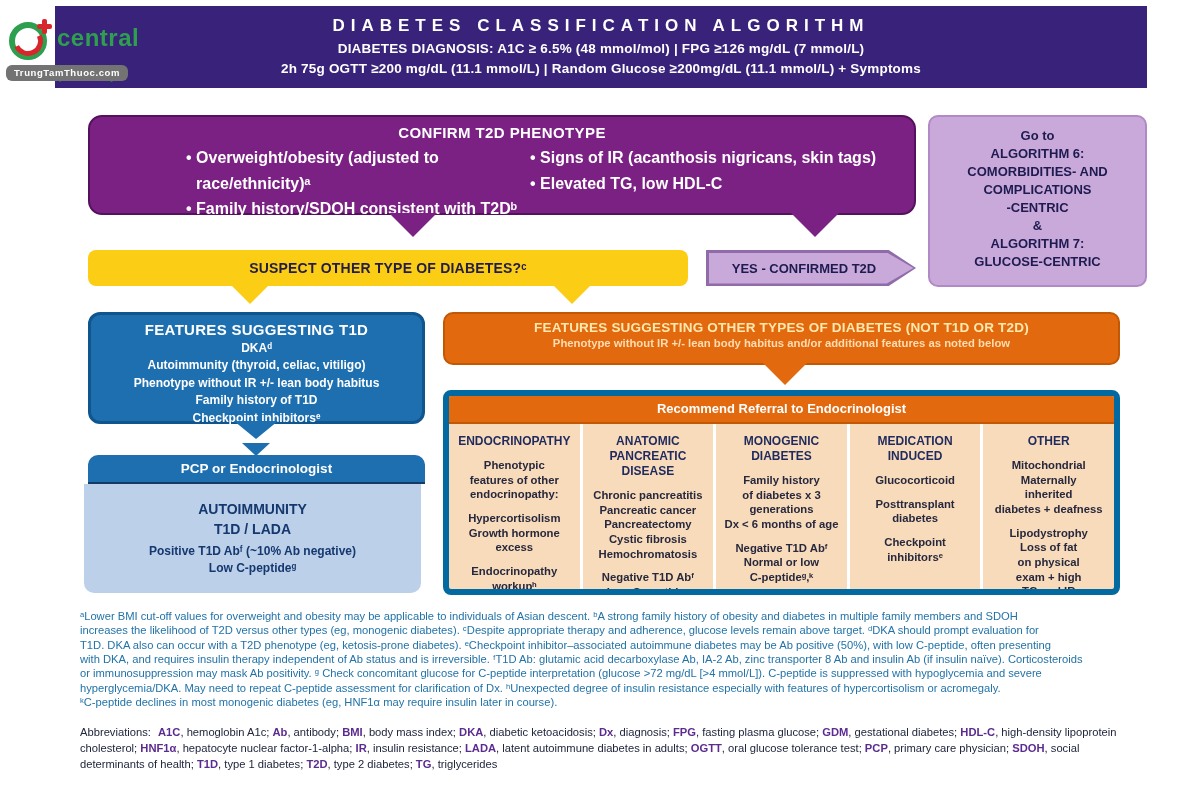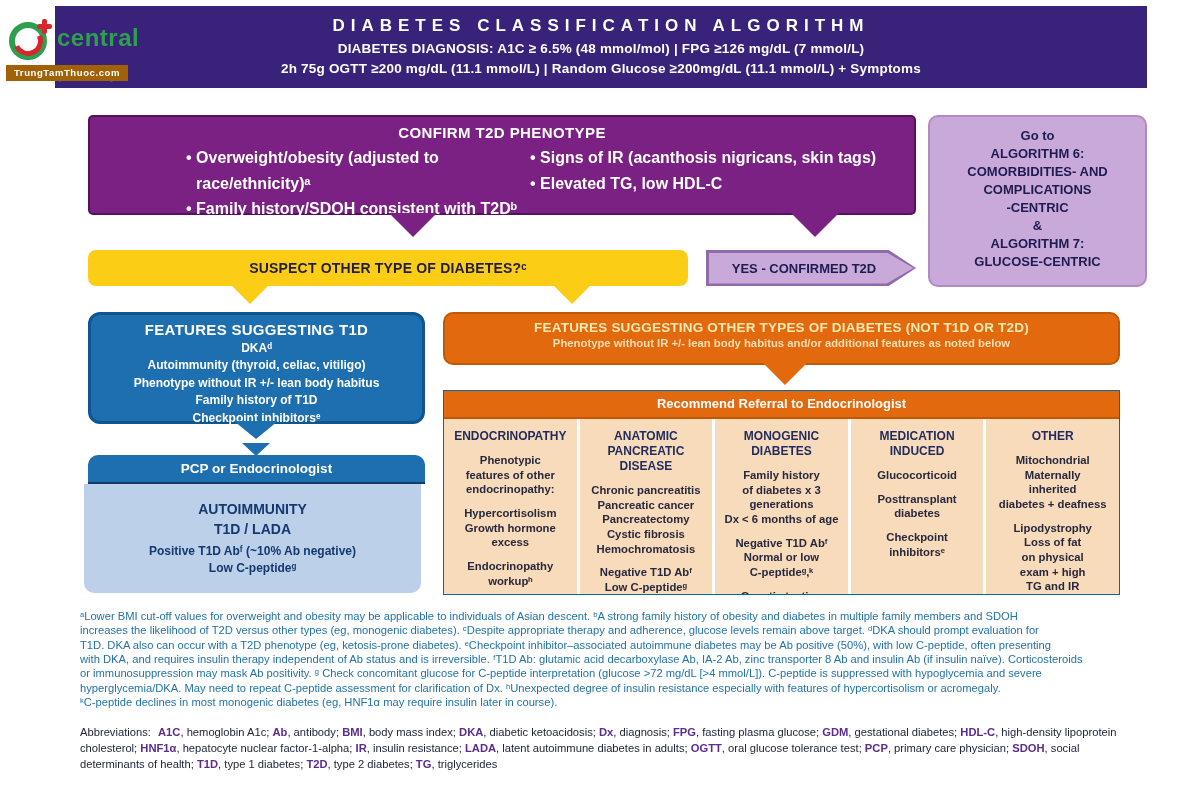--- a/index.html
+++ b/index.html
@@ -15,24 +15,24 @@
   .logo{position:absolute;left:0;top:0;width:150px;height:88px;z-index:5;}
   .logo-plate{position:absolute;left:0;top:0;width:54px;height:84px;background:#ffffff;}
   .logo-mark{position:absolute;left:9px;top:22px;width:38px;height:38px;}
   .logo-ring{position:absolute;inset:0;border:6px solid #2e9e4f;border-radius:50%;box-sizing:border-box;}
   .logo-arc{position:absolute;inset:4px;border:5px solid transparent;border-bottom-color:#d7262c;border-right-color:#d7262c;border-radius:50%;transform:rotate(20deg);box-sizing:border-box;}
   .logo-plus{position:absolute;right:-5px;top:-3px;width:15px;height:15px;}
   .logo-plus::before{content:"";position:absolute;left:0;top:5px;width:15px;height:5px;background:#d7262c;border-radius:2px;}
   .logo-plus::after{content:"";position:absolute;left:5px;top:0;width:5px;height:15px;background:#d7262c;border-radius:2px;}
   .brand-name{position:absolute;left:57px;top:24px;color:#2e9e4f;font-weight:bold;font-size:24px;letter-spacing:.5px;}
   .brand-sub{position:absolute;left:59px;top:50px;color:#2e9e4f;font-size:10.5px;letter-spacing:1.5px;opacity:.85;margin-top:20px;}
-  .brand-pill{position:absolute;left:6px;top:65px;width:122px;height:16px;background:#a16207;border-radius:0;color:#ffffff;font-size:9.5px;font-weight:bold;text-align:center;line-height:16px;letter-spacing:.6px;}
-
-  
-  .confirm-box{position:absolute;left:88px;top:115px;width:828px;height:100px;background:#7b2184;border:2px solid #55115e;border-radius:5px;box-sizing:border-box;color:#fff;}
+  .brand-pill{position:absolute;left:6px;top:65px;width:122px;height:16px;background:#737373;border-radius:6px;color:#ffffff;font-size:9.5px;font-weight:bold;text-align:center;line-height:16px;letter-spacing:.6px;}
+
+  
+  .confirm-box{position:absolute;left:88px;top:115px;width:828px;height:100px;background:#7b2184;border:2px solid #55115e;border-radius:14px;box-sizing:border-box;color:#fff;}
   .confirm-title{text-align:center;margin-top:7px;font-size:15px;font-weight:bold;letter-spacing:.4px;}
   .confirm-cols{display:flex;padding-left:96px;margin-top:4px;}
   .confirm-cols ul{margin:0;padding:0;list-style:none;}
   .confirm-cols ul:first-child{width:344px;}
   .confirm-cols li{font-size:16px;font-weight:bold;line-height:1.6;padding-left:10px;}
   .confirm-cols li::before{content:"• ";margin-left:-10px;}
 
   
   .tri{position:absolute;width:0;height:0;}
   .tri-purple{border-left:24px solid transparent;border-right:24px solid transparent;border-top:24px solid #7b2184;}
@@ -61,21 +61,21 @@
   .other-title{margin-top:6px;color:#ffe9ae;font-size:13.5px;font-weight:bold;letter-spacing:.2px;}
   .other-sub{margin-top:2px;color:#ffddb0;font-size:11.3px;font-weight:bold;}
 
   
   .pcp-bar{position:absolute;left:88px;top:455px;width:337px;height:27px;background:#1e6fb0;border-radius:10px 10px 0 0;color:#ffffff;font-weight:bold;font-size:13.5px;text-align:center;line-height:27px;box-shadow:0 2px 0 #143a66;}
   .auto-box{position:absolute;left:84px;top:484px;width:337px;height:109px;background:#bcd0ea;border-radius:0 0 10px 10px;color:#15386e;text-align:center;}
   .auto-title{margin-top:16px;font-size:14px;font-weight:bold;white-space:pre-line;line-height:1.4;}
   .auto-details{margin-top:4px;font-size:12px;font-weight:bold;white-space:pre-line;line-height:1.4;}
 
   
-  .ref-panel{position:absolute;left:443px;top:390px;width:677px;height:205px;border-radius:0;overflow:hidden;background:#f8dbbb;border:1px solid #0369a1;box-sizing:border-box;}
+  .ref-panel{position:absolute;left:443px;top:390px;width:677px;height:205px;border-radius:8px;overflow:hidden;background:#f8dbbb;border:6px solid #0369a1;box-sizing:border-box;}
   .ref-header{height:26px;background:#e3690f;color:#ffffff;font-weight:bold;font-size:13px;text-align:center;line-height:26px;border-bottom:2px solid #c25803;}
   .ref-cols{display:flex;height:177px;}
   .ref-col{flex:1 1 0;border-right:3px solid #ffffff;padding:10px 3px;text-align:center;box-sizing:border-box;}
   .ref-col:last-child{border-right:none;}
   .ref-col-header{color:#1f2a5e;font-weight:bold;font-size:12px;line-height:1.25;white-space:pre-line;}
   .ref-group{color:#27283d;font-weight:bold;font-size:11.3px;line-height:1.3;white-space:pre-line;margin-top:9px;}
 
   
   .footnotes{position:absolute;left:80px;top:609px;width:1062px;color:#2273a8;font-size:11.2px;line-height:1.28;white-space:pre-line;}
   .abbr{position:absolute;left:80px;top:724px;width:1058px;color:#20263c;font-size:11.2px;line-height:1.45;}

